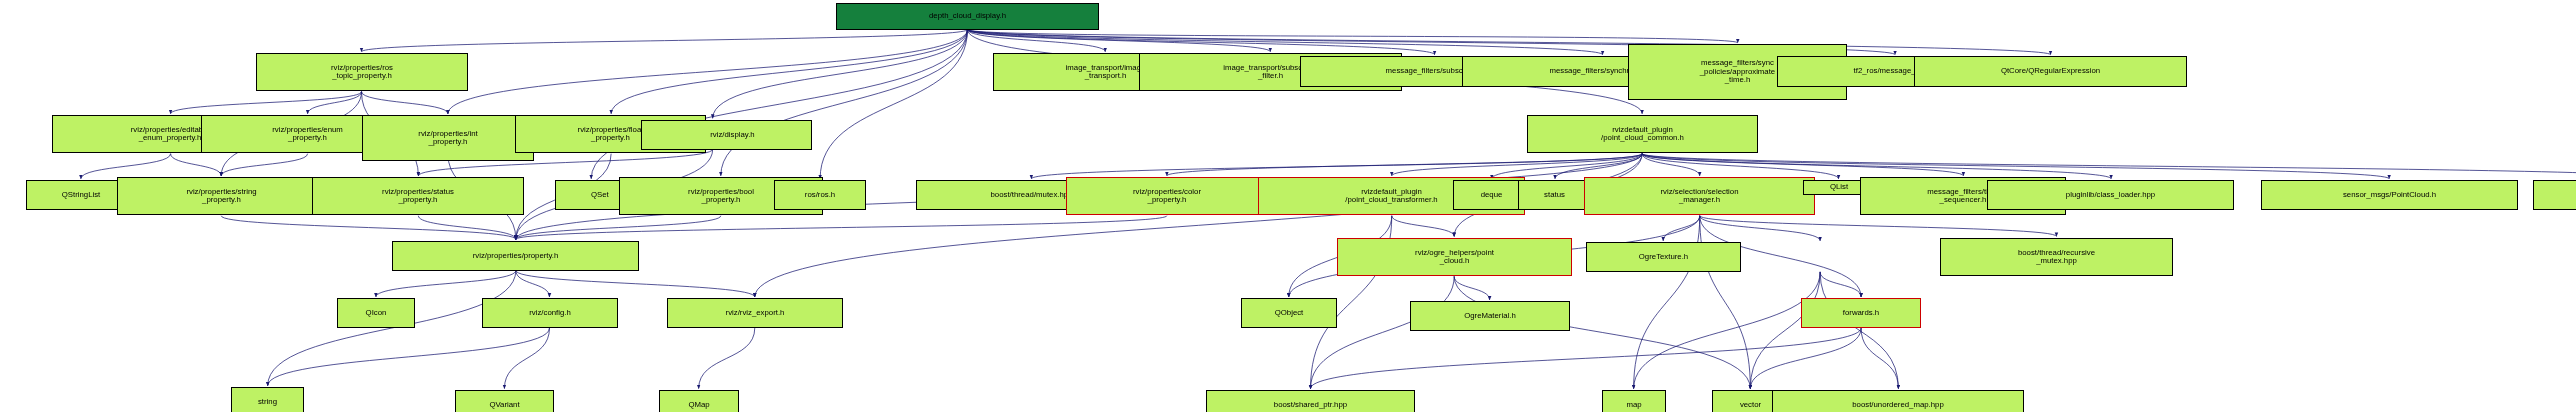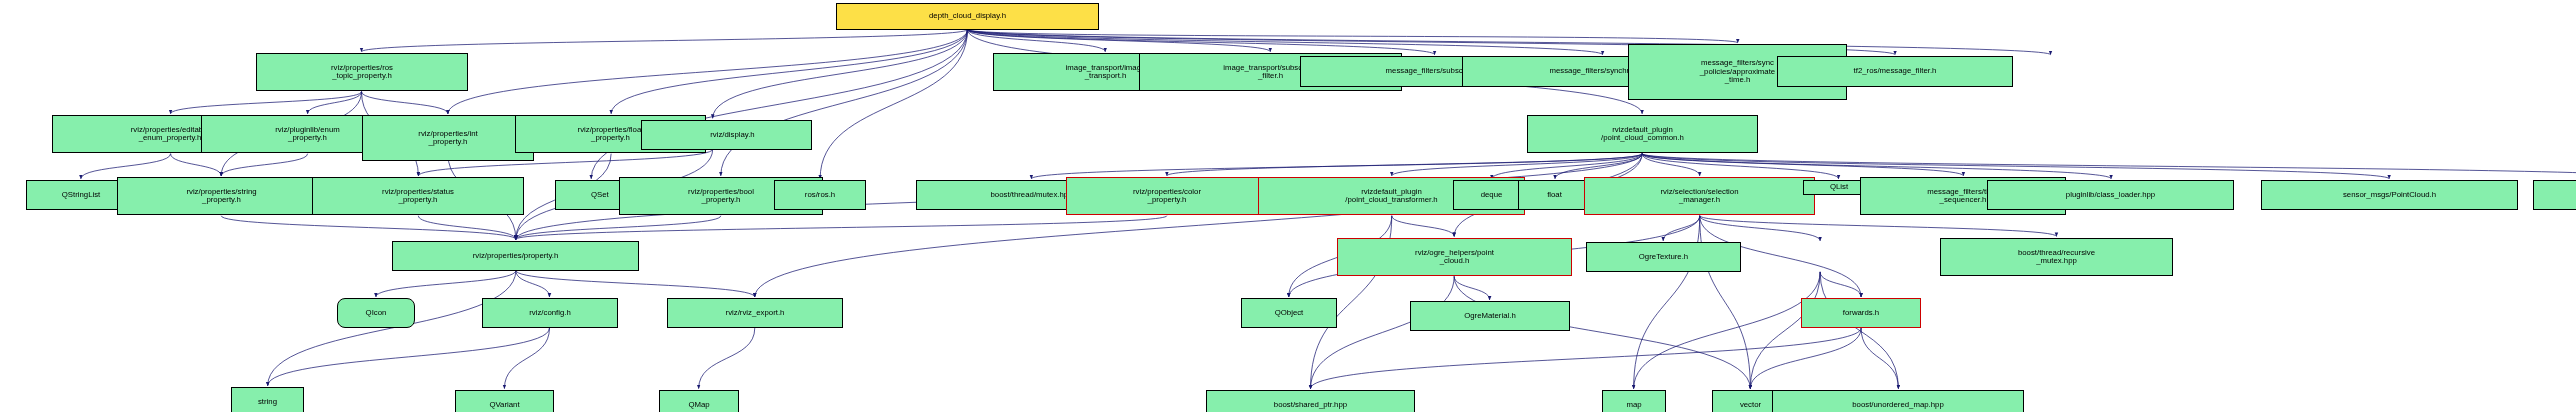--- a/index.html
+++ b/index.html
@@ -22,38 +22,38 @@
     left: 0;
     top: 0;
     width: 2576px;
     height: 413px;
     pointer-events: none;
   }
   .node {
     position: absolute;
     box-sizing: border-box;
     border: 0.7px solid #000000;
-    background: #86efac;
+    background: #bef264;
     color: #000000;
     font-size: 7.8px;
     line-height: 8.5px;
     text-align: center;
     display: flex;
     align-items: center;
     justify-content: center;
     white-space: pre;
     padding: 0.7px 2.2px;
     z-index: 5;
   }
   .node.red {
     border-color: #cc0000;
     color: #000000;
   }
   .node.gray {
-    background: #fde047;
+    background: #15803d;
     border-color: #000000;
   }
 </style>
 </head>
 <body>
 
 <div id="canvas">
   <svg id="edges" viewBox="0 0 3488 559" preserveAspectRatio="none" xmlns="http://www.w3.org/2000/svg">
       <defs>
         <marker id="arrow" viewBox="0 0 10 10" refX="9" refY="5" markerWidth="6" markerHeight="6" orient="auto-start-reverse">
@@ -139,23 +139,24 @@
     <div class="node" style="left: 993px; top: 53px; width: 225px; height: 38px;">image_transport/image
 _transport.h</div>
     <div class="node" style="left: 1139px; top: 53px; width: 263px; height: 38px;">image_transport/subscriber
 _filter.h</div>
     <div class="node" style="left: 1300px; top: 56px; width: 270px; height: 31px;">message_filters/subscriber.h</div>
     <div class="node" style="left: 1462px; top: 56px; width: 282px; height: 31px;">message_filters/synchronizer.h</div>
     <div class="node" style="left: 1628px; top: 44px; width: 219px; height: 56px;">message_filters/sync
 _policies/approximate
 _time.h</div>
     <div class="node" style="left: 1777px; top: 56px; width: 236px; height: 31px;">tf2_ros/message_filter.h</div>
+    <div class="node" style="left: 1914px; top: 56px; width: 273px; height: 31px;">QtCore/QRegularExpression</div>
     <div class="node" style="left: 52px; top: 115px; width: 236px; height: 38px;">rviz/properties/editable
 _enum_property.h</div>
-    <div class="node" style="left: 201px; top: 115px; width: 213px; height: 38px;">rviz/pluginlib/enum
+    <div class="node" style="left: 201px; top: 115px; width: 213px; height: 38px;">rviz/properties/enum
 _property.h</div>
     <div class="node" style="left: 362px; top: 115px; width: 172px; height: 46px;">rviz/properties/int
 _property.h</div>
     <div class="node" style="left: 515px; top: 115px; width: 191px; height: 38px;">rviz/properties/float
 _property.h</div>
     <div class="node" style="left: 641px; top: 120px; width: 171px; height: 29.5px; padding-left: 14px;">rviz/display.h</div>
     <div class="node" style="left: 1527px; top: 115px; width: 231px; height: 38px;">rvizdefault_plugin
 /point_cloud_common.h</div>
     <div class="node" style="left: 26px; top: 180px; width: 110px; height: 29.5px;">QStringList</div>
     <div class="node" style="left: 117px; top: 177px; width: 209px; height: 38px;">rviz/properties/string
@@ -165,36 +166,36 @@
     <div class="node" style="left: 555px; top: 180px; width: 72px; height: 29.5px; padding-left: 20px;">QSet</div>
     <div class="node" style="left: 619px; top: 177px; width: 204px; height: 38px;">rviz/properties/bool
 _property.h</div>
     <div class="node" style="left: 774px; top: 180px; width: 92px; height: 29.5px;">ros/ros.h</div>
     <div class="node" style="left: 916px; top: 180px; width: 231px; height: 29.5px;">boost/thread/mutex.hpp</div>
     <div class="node red" style="left: 1066px; top: 177px; width: 202px; height: 38px;">rviz/properties/color
 _property.h</div>
     <div class="node red" style="left: 1258px; top: 177px; width: 267px; height: 38px;">rvizdefault_plugin
 /point_cloud_transformer.h</div>
     <div class="node" style="left: 1453px; top: 180px; width: 77px; height: 29.5px;">deque</div>
-    <div class="node" style="left: 1518px; top: 180px; width: 73px; height: 29.5px;">float</div>
+    <div class="node" style="left: 1518px; top: 180px; width: 73px; height: 29.5px;">status</div>
     <div class="node red" style="left: 1584px; top: 177px; width: 231px; height: 38px;">rviz/selection/selection
 _manager.h</div>
     <div class="node" style="left: 1803px; top: 180px; width: 72px; height: 15px;">QList</div>
     <div class="node" style="left: 1860px; top: 177px; width: 206px; height: 38px;">message_filters/time
 _sequencer.h</div>
     <div class="node" style="left: 1987px; top: 180px; width: 247px; height: 29.5px;">pluginlib/class_loader.hpp</div>
     <div class="node" style="left: 2261px; top: 180px; width: 257px; height: 29.5px;">sensor_msgs/PointCloud.h</div>
     <div class="node" style="left: 2533px; top: 180px; width: 268px; height: 29.5px;">sensor_msgs/PointCloud2.h</div>
     <div class="node" style="left: 392px; top: 241px; width: 247px; height: 29.5px;">rviz/properties/property.h</div>
     <div class="node red" style="left: 1337px; top: 238px; width: 235px; height: 38px;">rviz/ogre_helpers/point
 _cloud.h</div>
     <div class="node" style="left: 1586px; top: 242px; width: 155px; height: 29.5px;">OgreTexture.h</div>
     <div class="node" style="left: 1940px; top: 238px; width: 233px; height: 38px;">boost/thread/recursive
 _mutex.hpp</div>
-    <div class="node" style="left: 337px; top: 298px; width: 78px; height: 29.5px; border-radius: 8px;">QIcon</div>
+    <div class="node" style="left: 337px; top: 298px; width: 78px; height: 29.5px;">QIcon</div>
     <div class="node" style="left: 482px; top: 298px; width: 136px; height: 29.5px;">rviz/config.h</div>
     <div class="node" style="left: 667px; top: 298px; width: 176px; height: 29.5px;">rviz/rviz_export.h</div>
     <div class="node" style="left: 1241px; top: 298px; width: 96px; height: 29.5px;">QObject</div>
     <div class="node" style="left: 1410px; top: 301px; width: 160px; height: 29.5px; text-align: right;">OgreMaterial.h</div>
     <div class="node red" style="left: 1801px; top: 298px; width: 120px; height: 29.5px;">forwards.h</div>
     <div class="node" style="left: 231px; top: 387px; width: 73px; height: 29.5px;">string</div>
     <div class="node" style="left: 455px; top: 390px; width: 99px; height: 29.5px;">QVariant</div>
     <div class="node" style="left: 659px; top: 390px; width: 80px; height: 29.5px;">QMap</div>
     <div class="node" style="left: 1206px; top: 390px; width: 209px; height: 29.5px;">boost/shared_ptr.hpp</div>
     <div class="node" style="left: 1602px; top: 390px; width: 64px; height: 29.5px;">map</div>

